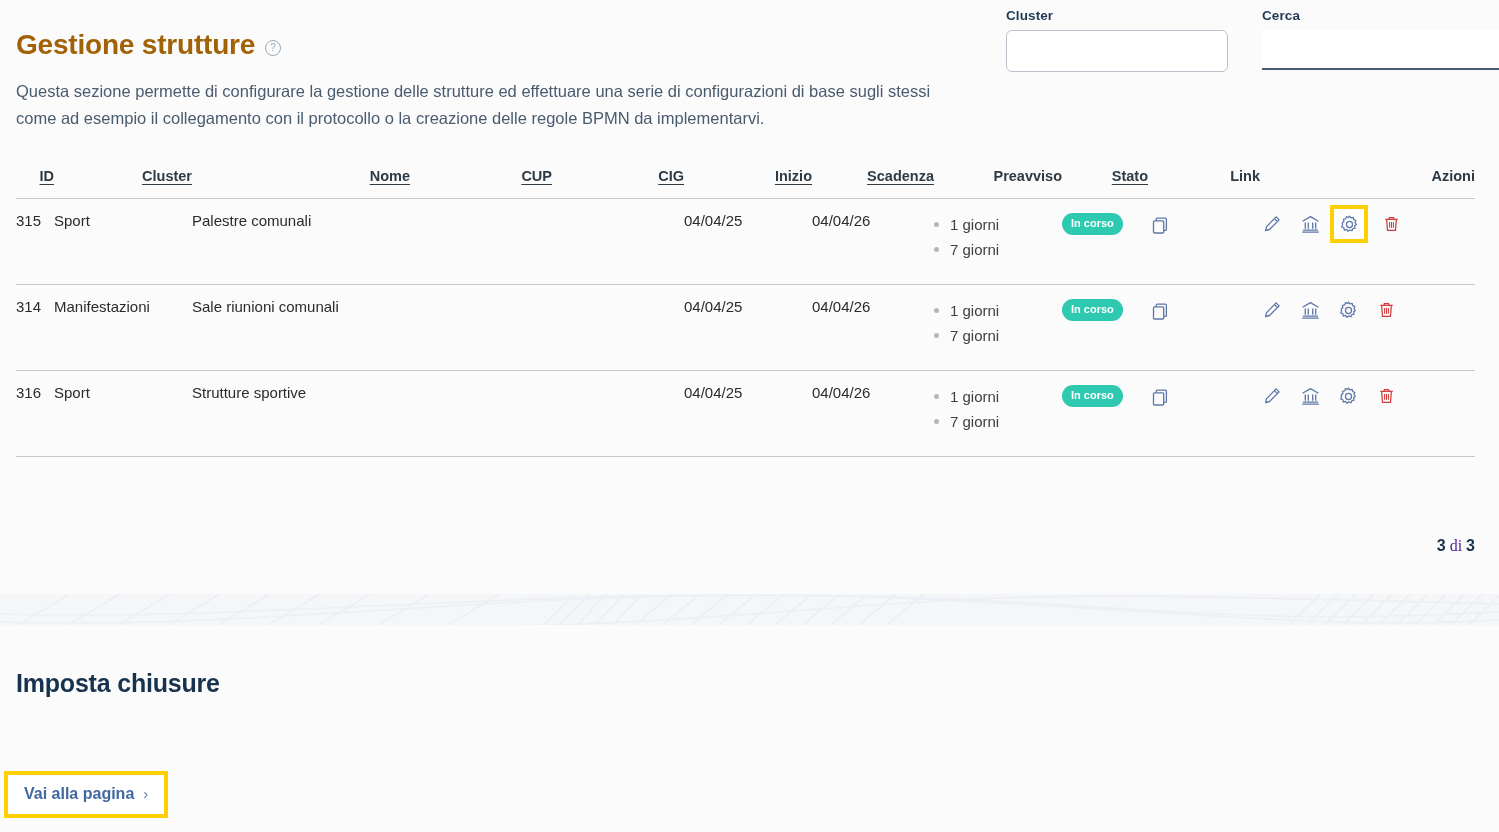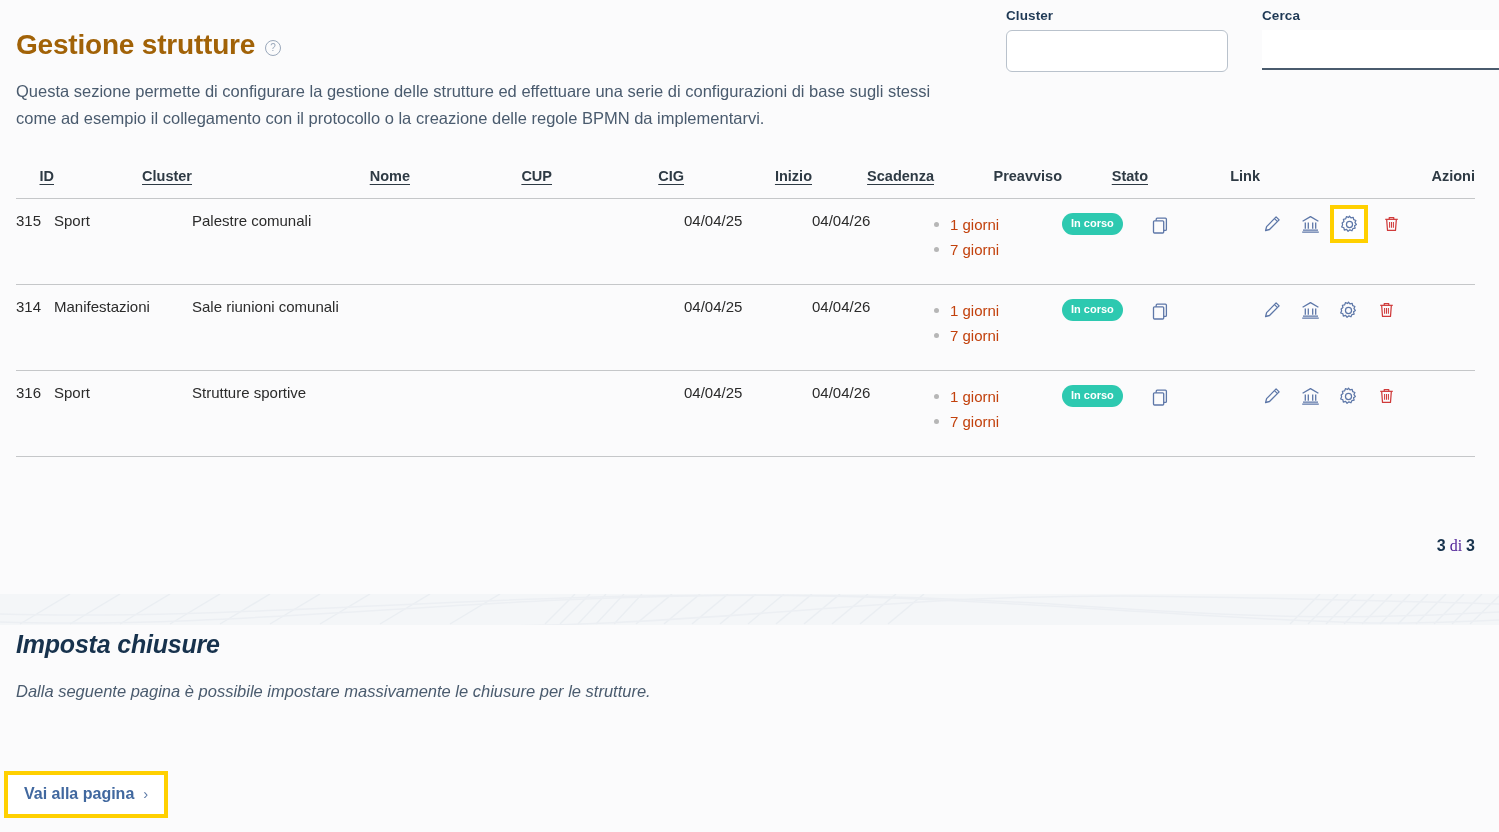--- a/index.html
+++ b/index.html
@@ -73,21 +73,21 @@
   .c-inizio { width: 128px; }
   .c-scad { width: 122px; }
   .c-preav { width: 128px; }
   .c-stato { width: 86px; }
   .c-link { width: 112px; }
   .c-azioni { width: auto; }
 
   .preav-list { list-style: none; margin: 0; padding: 0; }
   .preav-list li {
     position: relative; padding-left: 16px; font-size: 15px;
-    color: #c2410c; line-height: 25px;
+    color: #404040; line-height: 25px;
   }
   .preav-list li::before {
     content: ""; position: absolute; left: 0; top: 10px;
     width: 5px; height: 5px; border-radius: 50%; background: #b6b6b6;
   }
 
   .badge {
     display: inline-block; background: #2dc9b0; color: #ffffff;
     font-size: 11px; font-weight: bold; line-height: 1;
     padding: 5px 9px 6px; border-radius: 11px; white-space: nowrap;
@@ -124,21 +124,21 @@
   .pager .sep { color: #4c1d95; font-weight: normal; font-family: Liberation Serif, serif; }
 
   
   .divider {
     position: absolute; left: 0; top: 594px; width: 1499px; height: 36px;
     background: #f4f6f8; overflow: hidden;
   }
   .divider svg { display: block; }
 
   
-  .sec2 { position: absolute; left: 16px; top: 628px; width: 900px; font-style: italic; }
+  .sec2 { position: absolute; left: 16px; top: 667px; width: 900px; }
   h2.sec-title {
     margin: 0; font-size: 25px; line-height: 32px; font-weight: bold;
     color: #17324d; letter-spacing: -.2px;
   }
   .sec-desc { margin: 19px 0 0 0; font-size: 16.5px; color: #4a5b6e; line-height: 24px; }
 
   .go-link {
     position: absolute; left: 8px; top: 775px;
     display: inline-flex; gap: 9px;
     padding: 10px 16px 11px; background: #ffffff;
@@ -416,21 +416,20 @@
         <path d="M0 28 C 180 34, 380 14, 560 6 S 900 0, 1080 12 S 1350 26, 1499 18"></path>
         <path d="M0 20 C 200 26, 420 6, 640 2 S 980 8, 1180 20 S 1400 30, 1499 26"></path>
         <path d="M400 32 C 600 36, 760 18, 920 8 S 1200 2, 1499 10"></path>
       </g>
       <rect x="0" y="31" width="1499" height="5" fill="#fbfbfc"></rect>
     </svg>
   </div>
 
   <div class="sec2">
     <h2 class="sec-title">Imposta chiusure</h2>
-    <p class="sec-desc">Dalla seguente pagina è possibile impostare massivamente le chiusure per le strutture.</p>
   </div>
 
   <a class="go-link">
     <span>Vai alla pagina</span>
     <span class="chev">›</span>
   </a>
 
 </div>
 
 </body></html>

